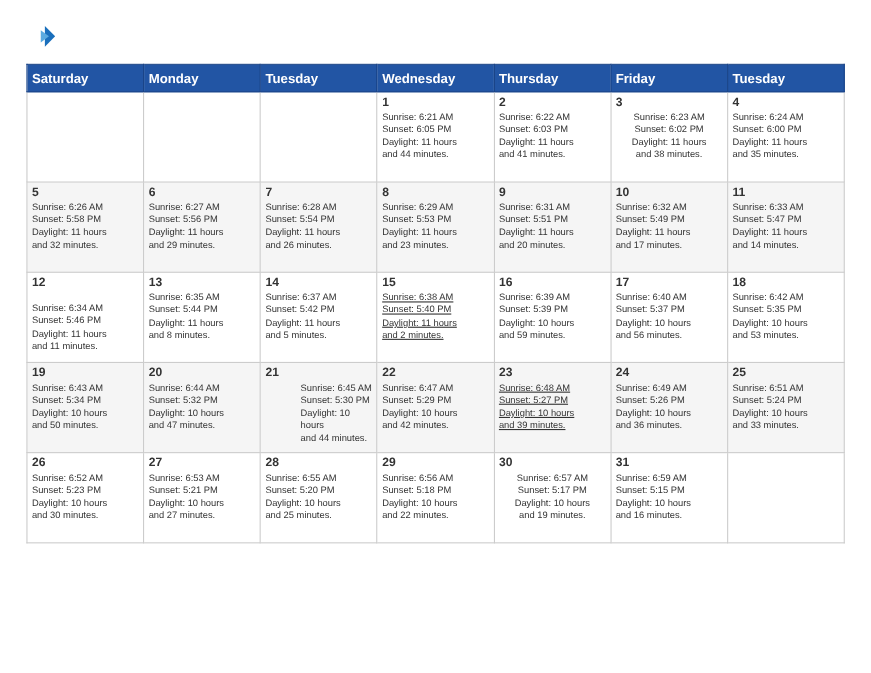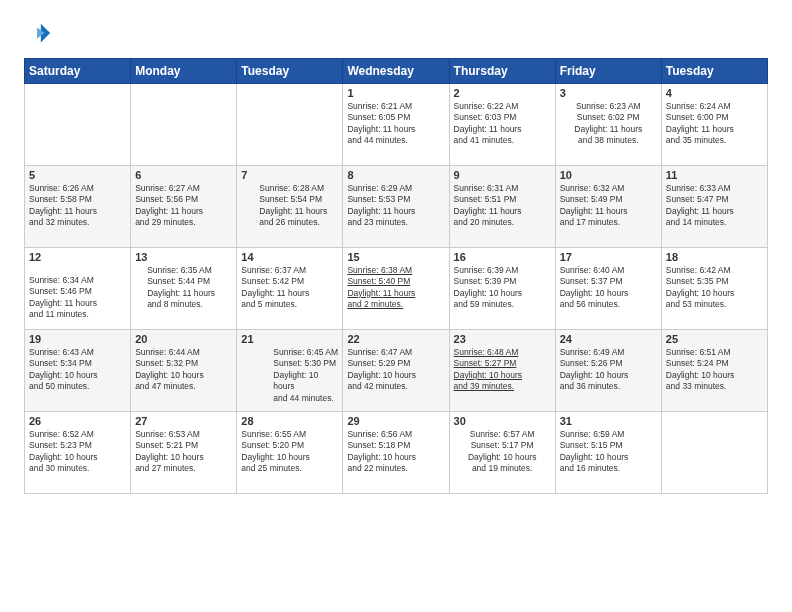--- a/index.html
+++ b/index.html
@@ -176,21 +176,21 @@
           </td>
           <td>
             <span class="day-num">6</span>
             <div class="day-info" style="white-space: pre-line;">Sunrise: 6:27 AM
 Sunset: 5:56 PM
 Daylight: 11 hours
 and 29 minutes.</div>
           </td>
           <td>
             <span class="day-num">7</span>
-            <div class="day-info" style="white-space: pre-line; margin-left: 18px;">Sunrise: 6:28 AM
+            <div class="day-info" style="white-space: pre-line;">Sunrise: 6:28 AM
 Sunset: 5:54 PM
 Daylight: 11 hours
 and 26 minutes.</div>
           </td>
           <td>
             <span class="day-num">8</span>
             <div class="day-info" style="white-space: pre-line;">Sunrise: 6:29 AM
 Sunset: 5:53 PM
 Daylight: 11 hours
 and 23 minutes.</div>
@@ -220,21 +220,21 @@
         <tr>
           <td>
             <span class="day-num">12</span>
             <div class="day-info" style="white-space: pre-line; margin-top: 12px;">Sunrise: 6:34 AM
 Sunset: 5:46 PM
 Daylight: 11 hours
 and 11 minutes.</div>
           </td>
           <td>
             <span class="day-num">13</span>
-            <div class="day-info" style="white-space: pre-line; margin-left: 12px;">Sunrise: 6:35 AM
+            <div class="day-info" style="white-space: pre-line;">Sunrise: 6:35 AM
 Sunset: 5:44 PM
 Daylight: 11 hours
 and 8 minutes.</div>
           </td>
           <td>
             <span class="day-num">14</span>
             <div class="day-info" style="white-space: pre-line;">Sunrise: 6:37 AM
 Sunset: 5:42 PM
 Daylight: 11 hours
 and 5 minutes.</div>

